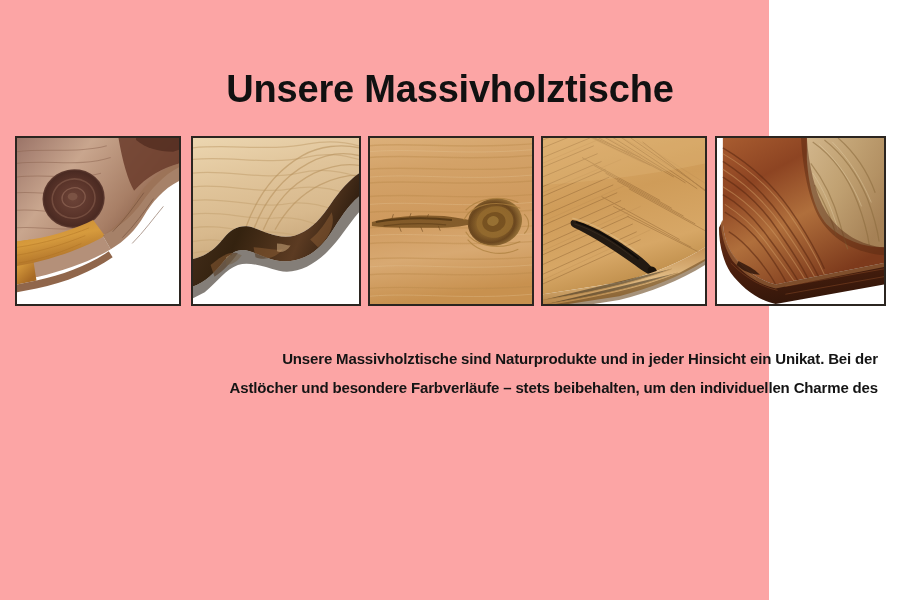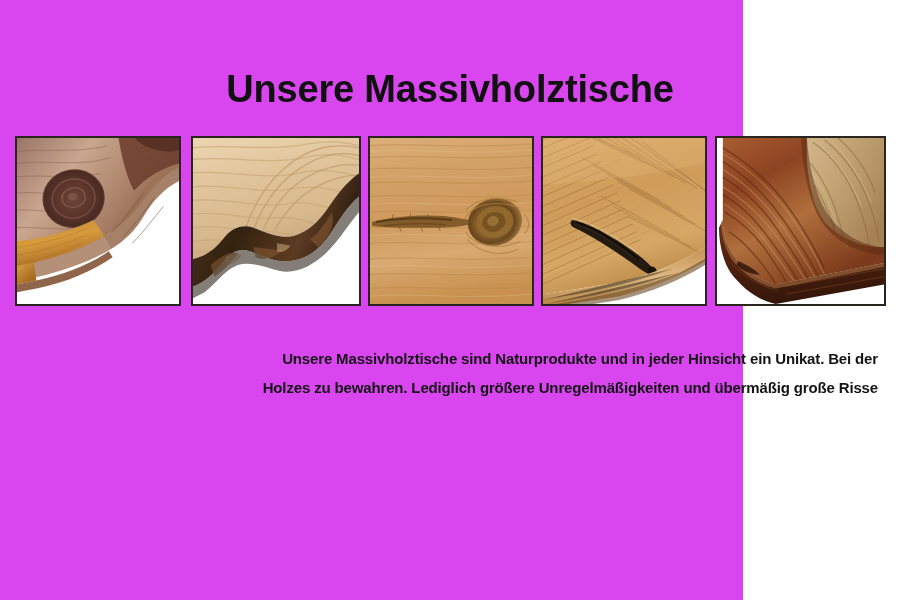--- a/index.html
+++ b/index.html
@@ -13,21 +13,22 @@
     overflow: hidden;
     font-family: "Liberation Sans", sans-serif;
     color: #1a1a1a;
     position: relative;
   }
   #page {
     position: absolute;
     left: 0; top: 0;
     width: 743px;
     height: 600px;
-    background: #d946ef;
+    background: #fca5a5;
+    padding-left: 26px;
   }
 
   
   #title {
     position: absolute;
     left: 0;
     top: 66px;
     width: 900px;
     text-align: center;
     font-size: 38px;
@@ -446,16 +447,16 @@
                  C42 150 28 140 16 126 C8 114 4 98 4 86 Z" fill="#c98b52" opacity="0.45"></path>
 
         <path d="M22 126 C30 130 38 134 44 140 C36 140 26 136 20 130 Z" fill="#2a1208" opacity="0.8"></path>
       </svg>
     </div>
 
   </div>
 
   <div id="body-text">
     <span class="tline">Unsere Massivholztische sind Naturprodukte und in jeder Hinsicht ein Unikat. Bei der</span>
-    <span class="tline">Holzes zu bewahren. Lediglich größere Unregelmäßigkeiten und übermäßig große Risse</span>
+    <span class="tline">Astlöcher und besondere Farbverläufe – stets beibehalten, um den individuellen Charme des</span>
   </div>
 
 </div>
 
 </body></html>

